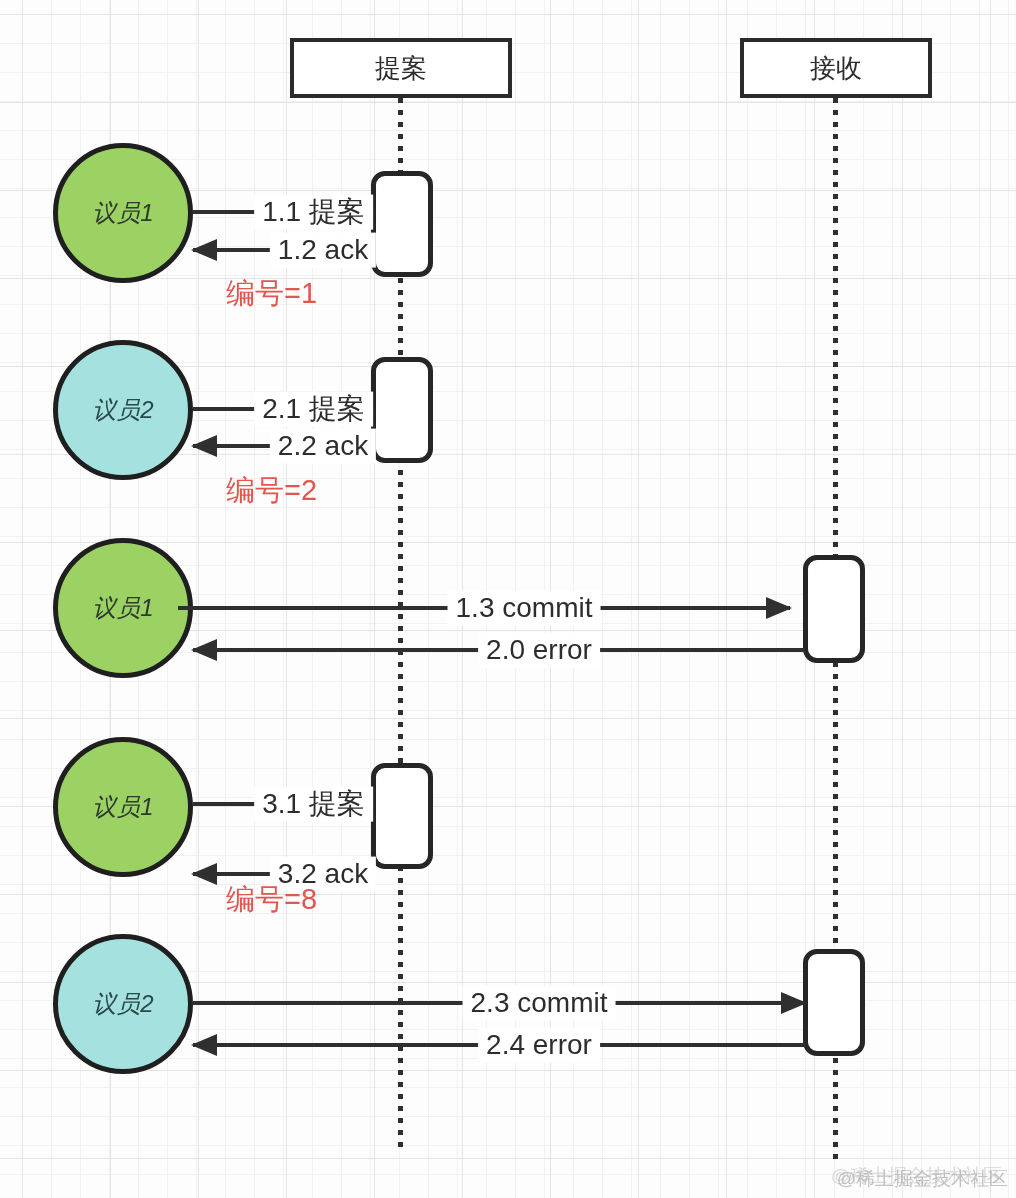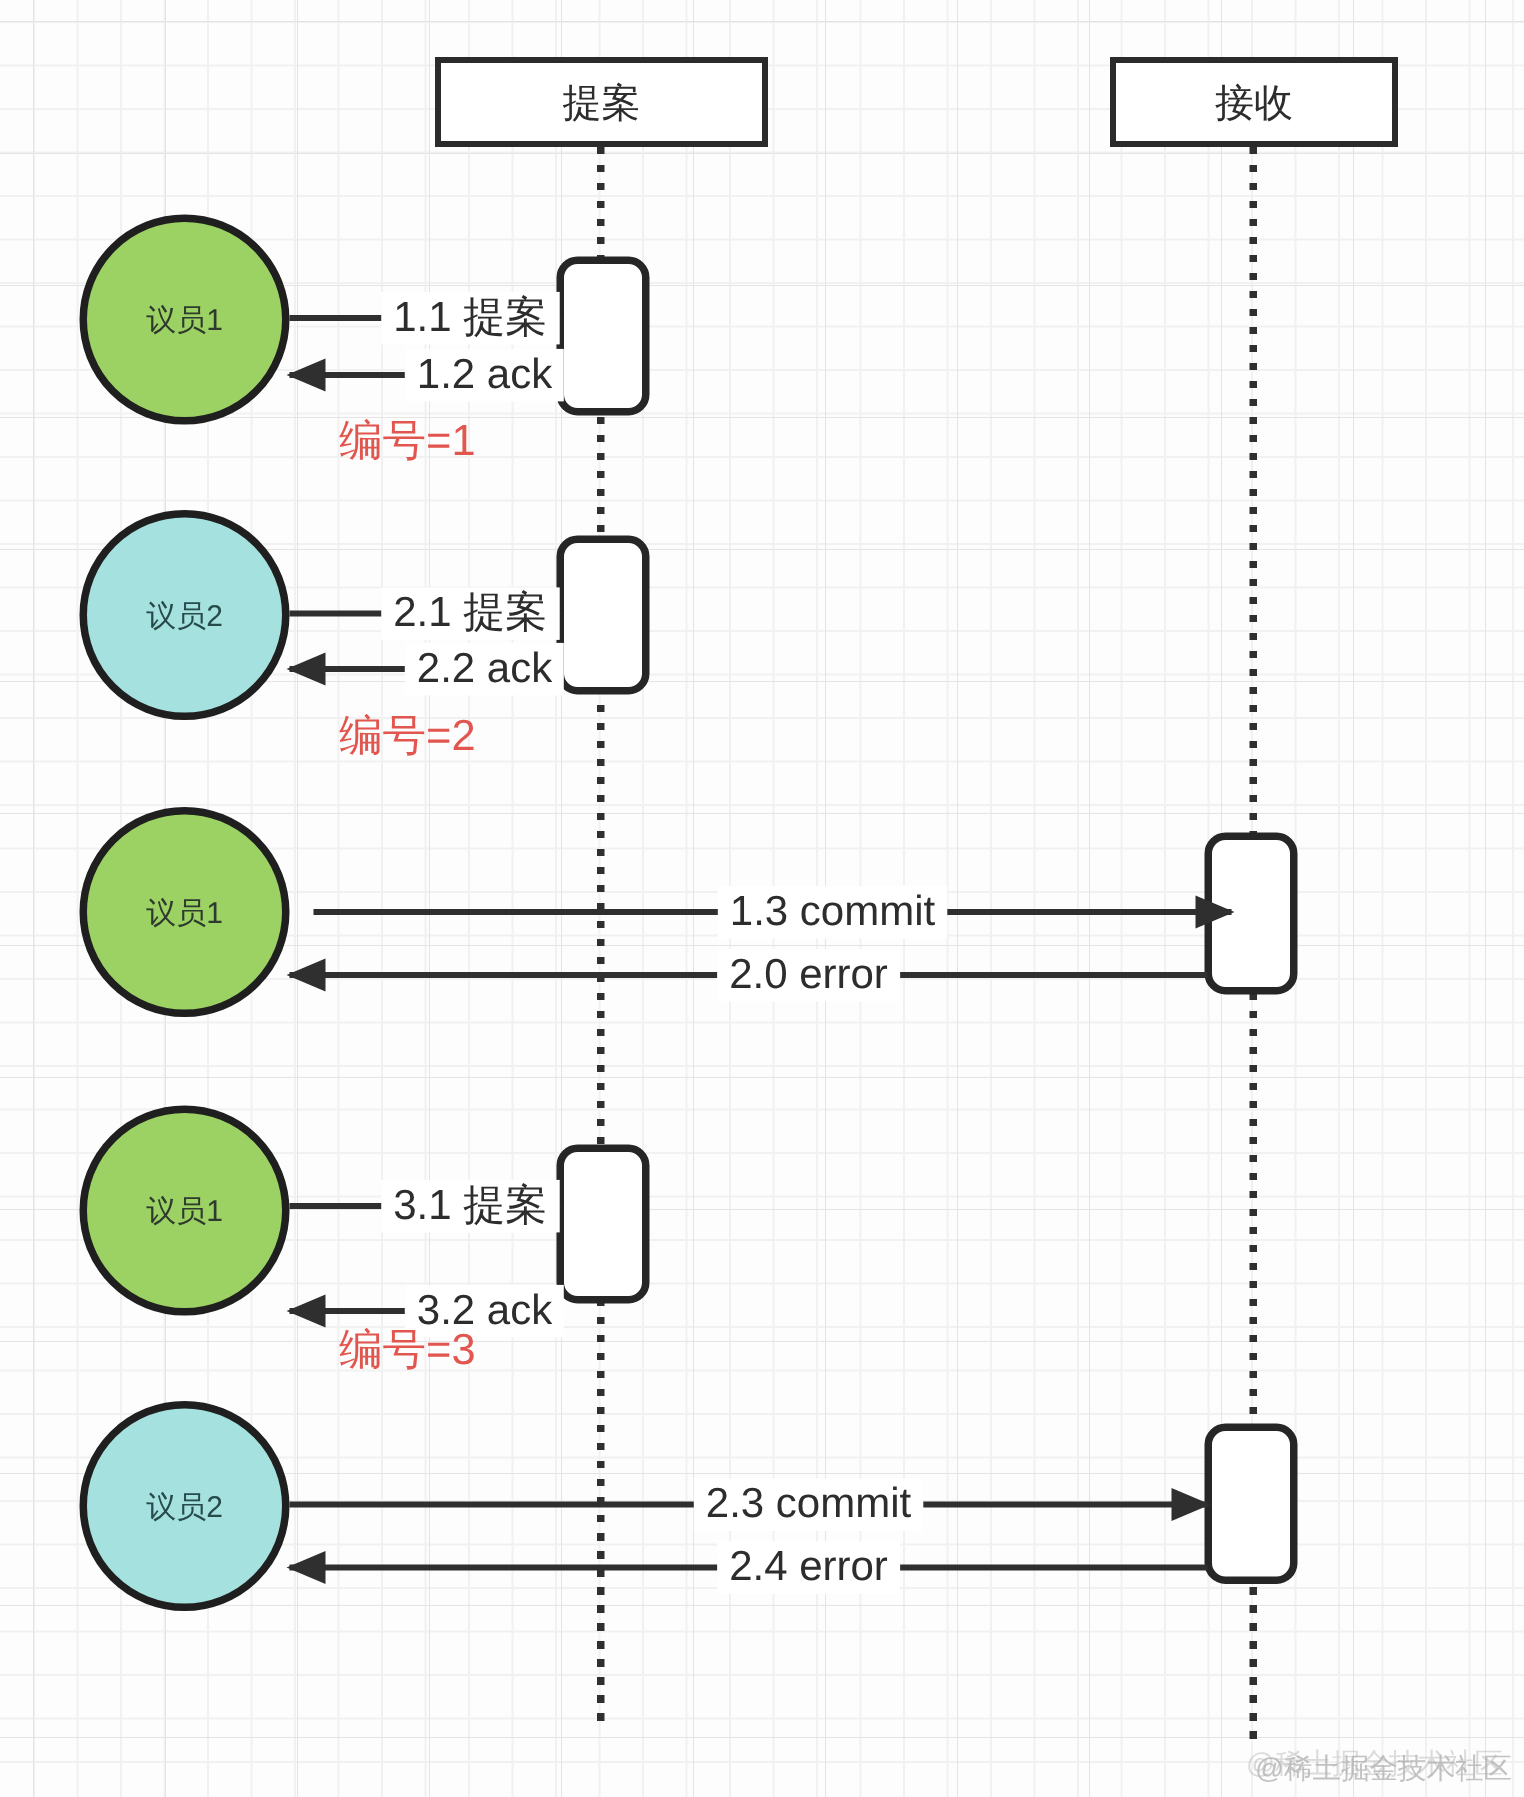--- a/index.html
+++ b/index.html
@@ -35,22 +35,23 @@
     background:repeating-linear-gradient(to bottom,#2f2f2f 0px,#2f2f2f 5px,transparent 5px,transparent 12px);
     z-index:1;
   }
   .actor{
     position:absolute;
     width:140px;height:140px;
     border:5px solid #1f1f1f;
     border-radius:50%;
     box-sizing:border-box;
     display:flex;align-items:center;justify-content:center;
-    font-size:20px;color:#2d3a2d;
+    font-size:24px;color:#2d3a2d;
     z-index:3;
+    font-style:italic;
   }
   .actor.green{background:#9cd164;}
   .actor.cyan{background:#a5e1de;color:#274a4a;}
   .act-box{
     position:absolute;
     width:62px;
     background:#fff;
     border:5px solid #262626;
     border-radius:14px;
     box-sizing:border-box;
@@ -140,21 +141,21 @@
   </div>
   <div class="msg" style="left:193px;top:444px;width:180px">
     <div class="line"></div>
     <div class="head-left"></div>
     <span class="msg-label">2.2 ack</span>
   </div>
   <div class="note" style="left:226px;top:471px">编号=2</div>
 
   <div class="actor green" style="left:53px;top:538px">议员1</div>
   <div class="act-box" style="left:803px;top:555px;height:108px"></div>
-  <div class="msg" style="left:209px;top:606px;width:612px">
+  <div class="msg" style="left:178px;top:606px;width:612px">
     <div class="line"></div>
     <div class="head-right"></div>
     <span class="msg-label">1.3 commit</span>
   </div>
   <div class="msg" style="left:193px;top:648px;width:612px">
     <div class="line"></div>
     <div class="head-left"></div>
     <span class="msg-label">2.0 error</span>
   </div>
 
@@ -163,21 +164,21 @@
   <div class="msg" style="left:193px;top:802px;width:180px">
     <div class="line"></div>
     <div class="head-right"></div>
     <span class="msg-label shift">3.1 提案</span>
   </div>
   <div class="msg" style="left:193px;top:872px;width:180px">
     <div class="line"></div>
     <div class="head-left"></div>
     <span class="msg-label">3.2 ack</span>
   </div>
-  <div class="note" style="left:226px;top:880px">编号=3</div>
+  <div class="note" style="left:226px;top:880px">编号=8</div>
 
   <div class="actor cyan" style="left:53px;top:934px">议员2</div>
   <div class="act-box" style="left:803px;top:949px;height:107px"></div>
   <div class="msg" style="left:193px;top:1001px;width:612px">
     <div class="line"></div>
     <div class="head-right"></div>
     <span class="msg-label">2.3 commit</span>
   </div>
   <div class="msg" style="left:193px;top:1043px;width:612px">
     <div class="line"></div>

